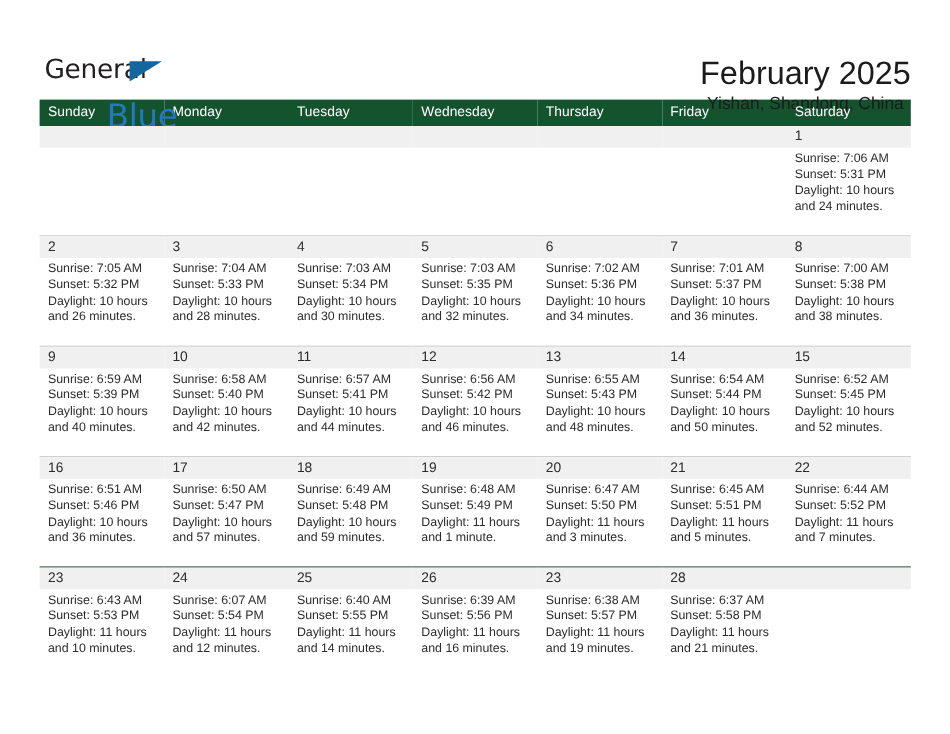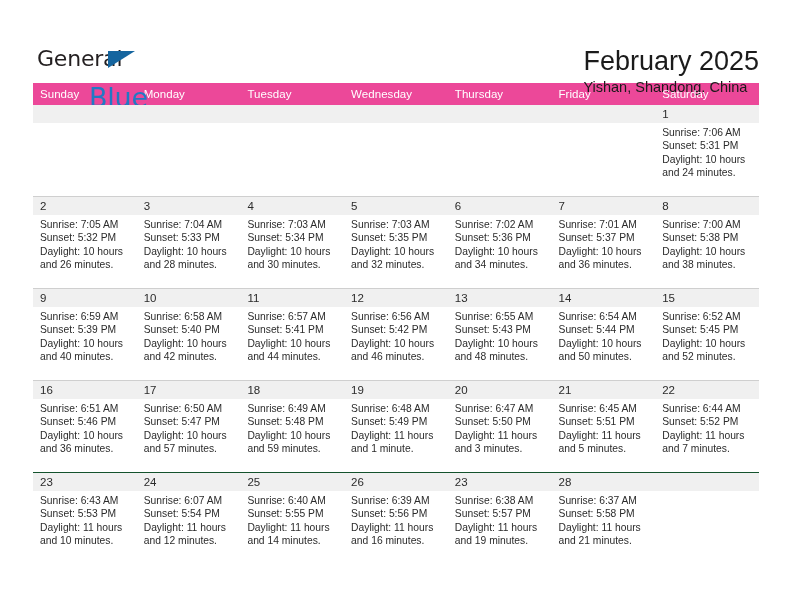--- a/index.html
+++ b/index.html
@@ -61,21 +61,21 @@
     position: absolute;
     left: 75px;
     top: 5px;
     width: 0;
     height: 0;
     border-left: 27px solid #15659f;
     border-bottom: 17px solid transparent;
   }
 
   .titles {
-    text-align: left;
+    text-align: center;
     padding-top: 0px;
   }
   .cal-title {
     font-size: 27px;
     font-weight: normal;
     color: #1b1b1b;
     line-height: 1.12;
     letter-spacing: 0px;
     font-family: "Liberation Sans", sans-serif;
   }
@@ -88,21 +88,21 @@
   }
 
   
   .calendar {
     margin-top: 13px;
     width: 726px;
     border-collapse: collapse;
     table-layout: fixed;
   }
   .calendar th {
-    background: #ec4899;
+    background: #14532d;
     color: #ffffff;
     font-size: 11.5px;
     font-weight: normal;
     text-align: left;
     padding: 5px 0 5px 7px;
     height: 20px;
     box-sizing: border-box;
     vertical-align: middle;
     letter-spacing: 0.05px;
   }

